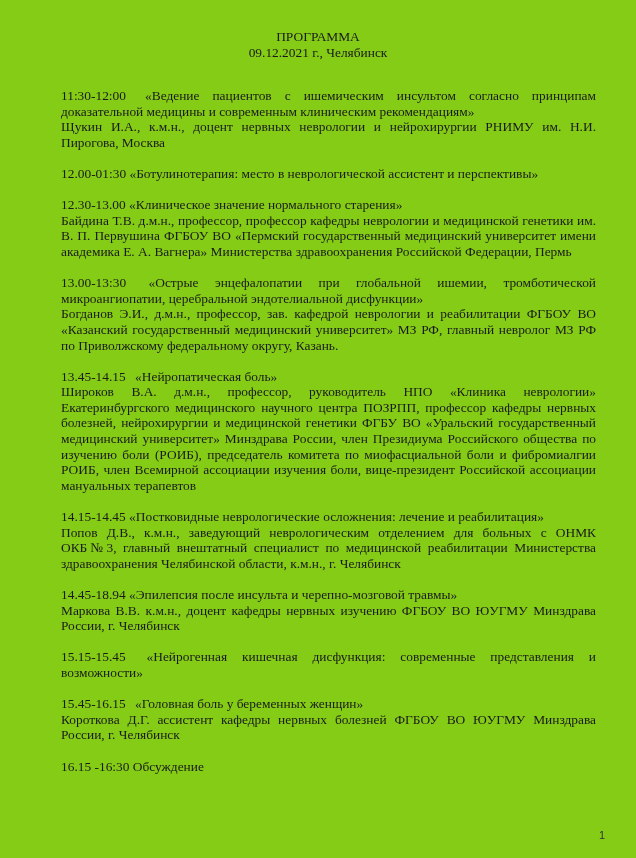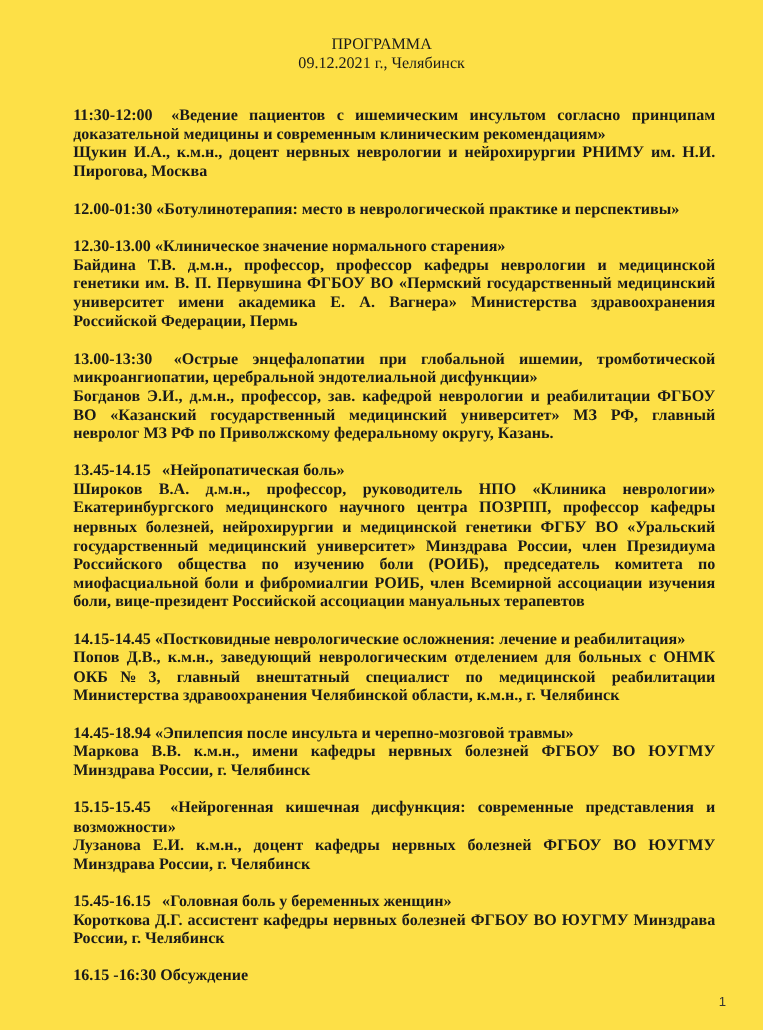--- a/index.html
+++ b/index.html
@@ -1,68 +1,67 @@
 <!DOCTYPE html>
 <html><head>
   <meta charset="utf-8">
   <style>
     html, body { margin: 0; padding: 0; background: #ffffff; }
     body { width: 636px; height: 858px; position: relative; overflow: hidden;
       font-family: "Liberation Serif", "DejaVu Serif", serif; color: #1a1a1a; }
-    .page { position: absolute; left: 0; top: 0; width: 636px; height: 858px; background: #fde047; }
+    .page { position: absolute; left: 0; top: 0; width: 636px; height: 858px; background: #84cc16; }
     .header { position: absolute; left: 0; top: 29px; width: 636px; text-align: center;
       font-size: 13.4px; line-height: 15.5px; }
     .content { position: absolute; left: 61px; top: 88px; width: 535px;
       font-size: 13.4px; line-height: 15.6px; }
-    .item { margin-bottom: 15.6px; font-weight: bold; }
+    .item { margin-bottom: 15.6px; }
     .item p { margin: 0; text-align: justify; }
     .time { margin-right: 6px; }
     .pagenum { position: absolute; left: 599px; top: 829px;
       font-family: "Liberation Sans", "DejaVu Sans", sans-serif; font-size: 11px; color: #333; }
   </style>
 </head>
 <body>
 
 <div class="page">
   <div class="header">
     <div>ПРОГРАММА</div>
     <div>09.12.2021 г., Челябинск</div>
   </div>
 
   <div class="content">
     <div class="item">
       <p><span class="time">11:30-12:00</span> <span>«Ведение пациентов с ишемическим инсультом согласно принципам доказательной медицины и современным клиническим рекомендациям»</span></p>
       <p>Щукин И.А., к.м.н., доцент нервных неврологии и нейрохирургии РНИМУ им. Н.И. Пирогова, Москва</p>
     </div>
     <div class="item">
-      <p><span>12.00-01:30</span> <span>«Ботулинотерапия: место в неврологической практике и перспективы»</span></p>
+      <p><span>12.00-01:30</span> <span>«Ботулинотерапия: место в неврологической ассистент и перспективы»</span></p>
     </div>
     <div class="item">
       <p><span>12.30-13.00</span> <span>«Клиническое значение нормального старения»</span></p>
       <p>Байдина Т.В. д.м.н., профессор, профессор кафедры неврологии и медицинской генетики им. В. П. Первушина ФГБОУ ВО «Пермский государственный медицинский университет имени академика Е. А. Вагнера» Министерства здравоохранения Российской Федерации, Пермь</p>
     </div>
     <div class="item">
       <p><span class="time">13.00-13:30</span> <span>«Острые энцефалопатии при глобальной ишемии, тромботической микроангиопатии, церебральной эндотелиальной дисфункции»</span></p>
       <p>Богданов Э.И., д.м.н., профессор, зав. кафедрой неврологии и реабилитации ФГБОУ ВО «Казанский государственный медицинский университет» МЗ РФ, главный невролог МЗ РФ по Приволжскому федеральному округу, Казань.</p>
     </div>
     <div class="item">
       <p><span class="time">13.45-14.15</span> <span>«Нейропатическая боль»</span></p>
       <p>Широков В.А. д.м.н., профессор, руководитель НПО «Клиника неврологии» Екатеринбургского медицинского научного центра ПОЗРПП, профессор кафедры нервных болезней, нейрохирургии и медицинской генетики ФГБУ ВО «Уральский государственный медицинский университет» Минздрава России, член Президиума Российского общества по изучению боли (РОИБ), председатель комитета по миофасциальной боли и фибромиалгии РОИБ, член Всемирной ассоциации изучения боли, вице-президент Российской ассоциации мануальных терапевтов</p>
     </div>
     <div class="item">
       <p><span>14.15-14.45</span> <span>«Постковидные неврологические осложнения: лечение и реабилитация»</span></p>
       <p>Попов Д.В., к.м.н., заведующий неврологическим отделением для больных с ОНМК ОКБ№3, главный внештатный специалист по медицинской реабилитации Министерства здравоохранения Челябинской области, к.м.н.,  г. Челябинск</p>
     </div>
     <div class="item">
       <p><span>14.45-18.94</span> <span>«Эпилепсия после инсульта и черепно-мозговой травмы»</span></p>
-      <p>Маркова В.В. к.м.н., имени кафедры нервных болезней ФГБОУ ВО ЮУГМУ Минздрава России, г. Челябинск</p>
+      <p>Маркова В.В. к.м.н., доцент кафедры нервных изучению ФГБОУ ВО ЮУГМУ Минздрава России, г. Челябинск</p>
     </div>
     <div class="item">
       <p><span class="time">15.15-15.45</span> <span>«Нейрогенная кишечная дисфункция: современные представления и возможности»</span></p>
-      <p>Лузанова Е.И. к.м.н., доцент кафедры нервных болезней ФГБОУ ВО ЮУГМУ Минздрава России, г. Челябинск</p>
     </div>
     <div class="item">
       <p><span class="time">15.45-16.15</span> <span>«Головная боль у беременных женщин»</span></p>
       <p>Короткова Д.Г. ассистент кафедры нервных болезней ФГБОУ ВО ЮУГМУ Минздрава России,  г. Челябинск</p>
     </div>
     <div class="item">
       <p><span>16.15 -16:30</span> <span>Обсуждение</span></p>
     </div>
 
   </div>

